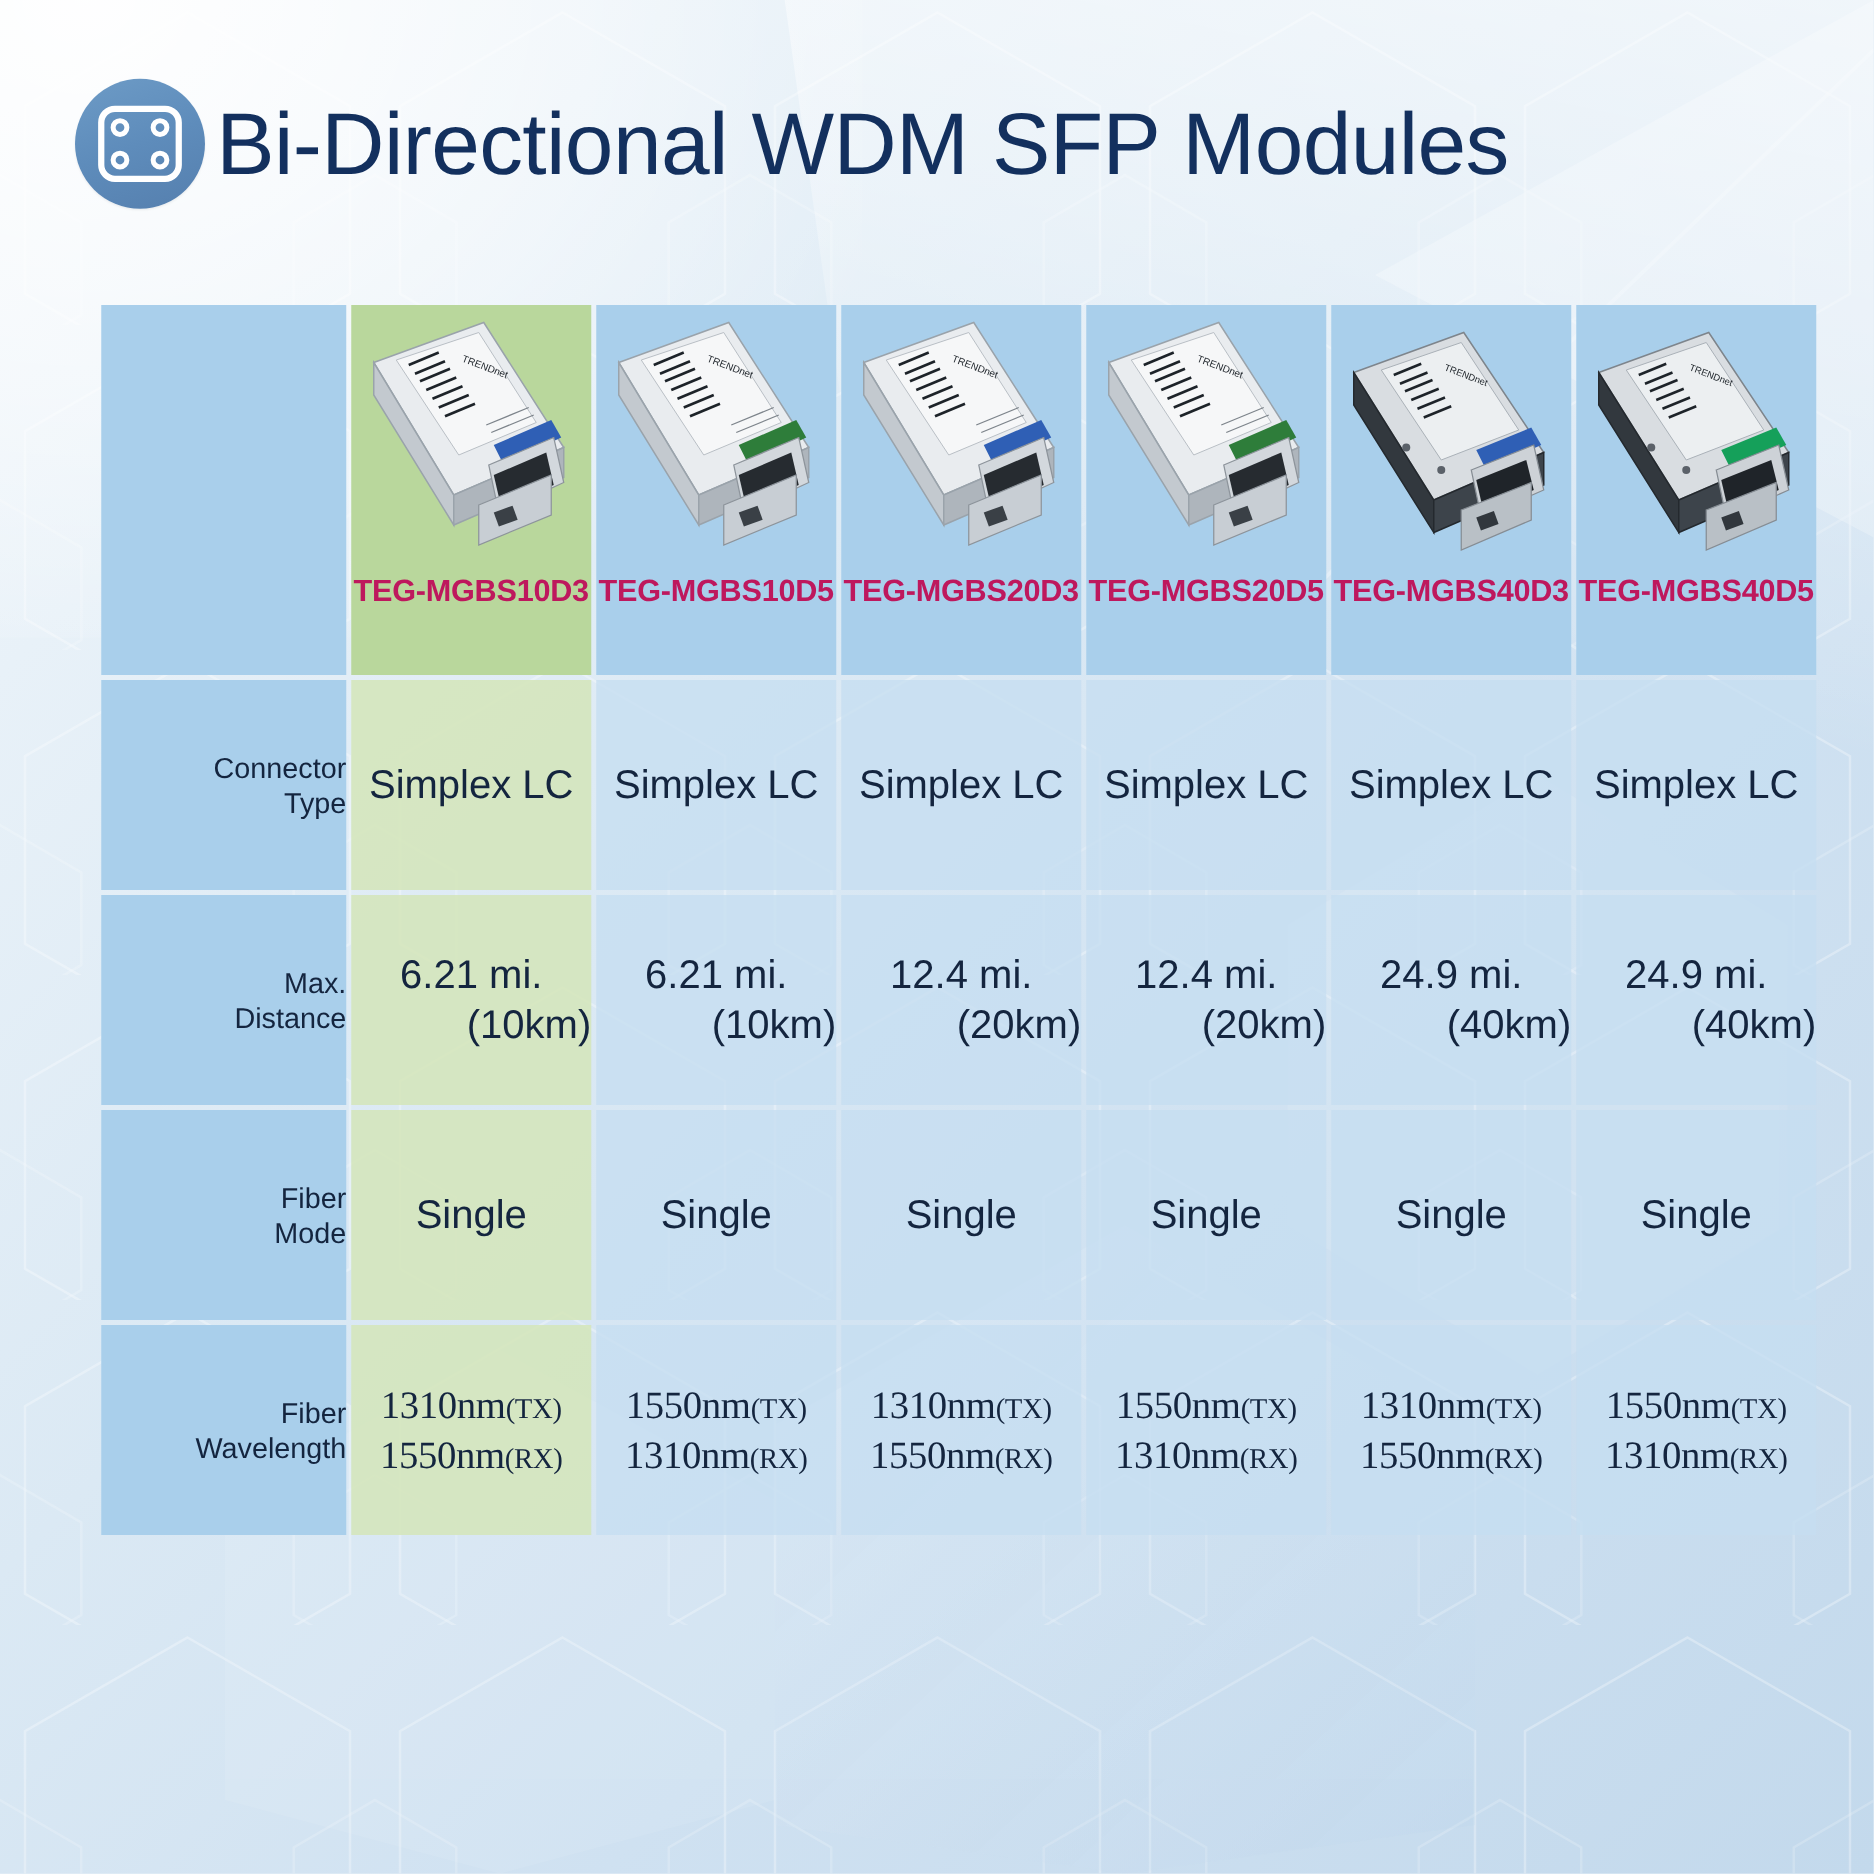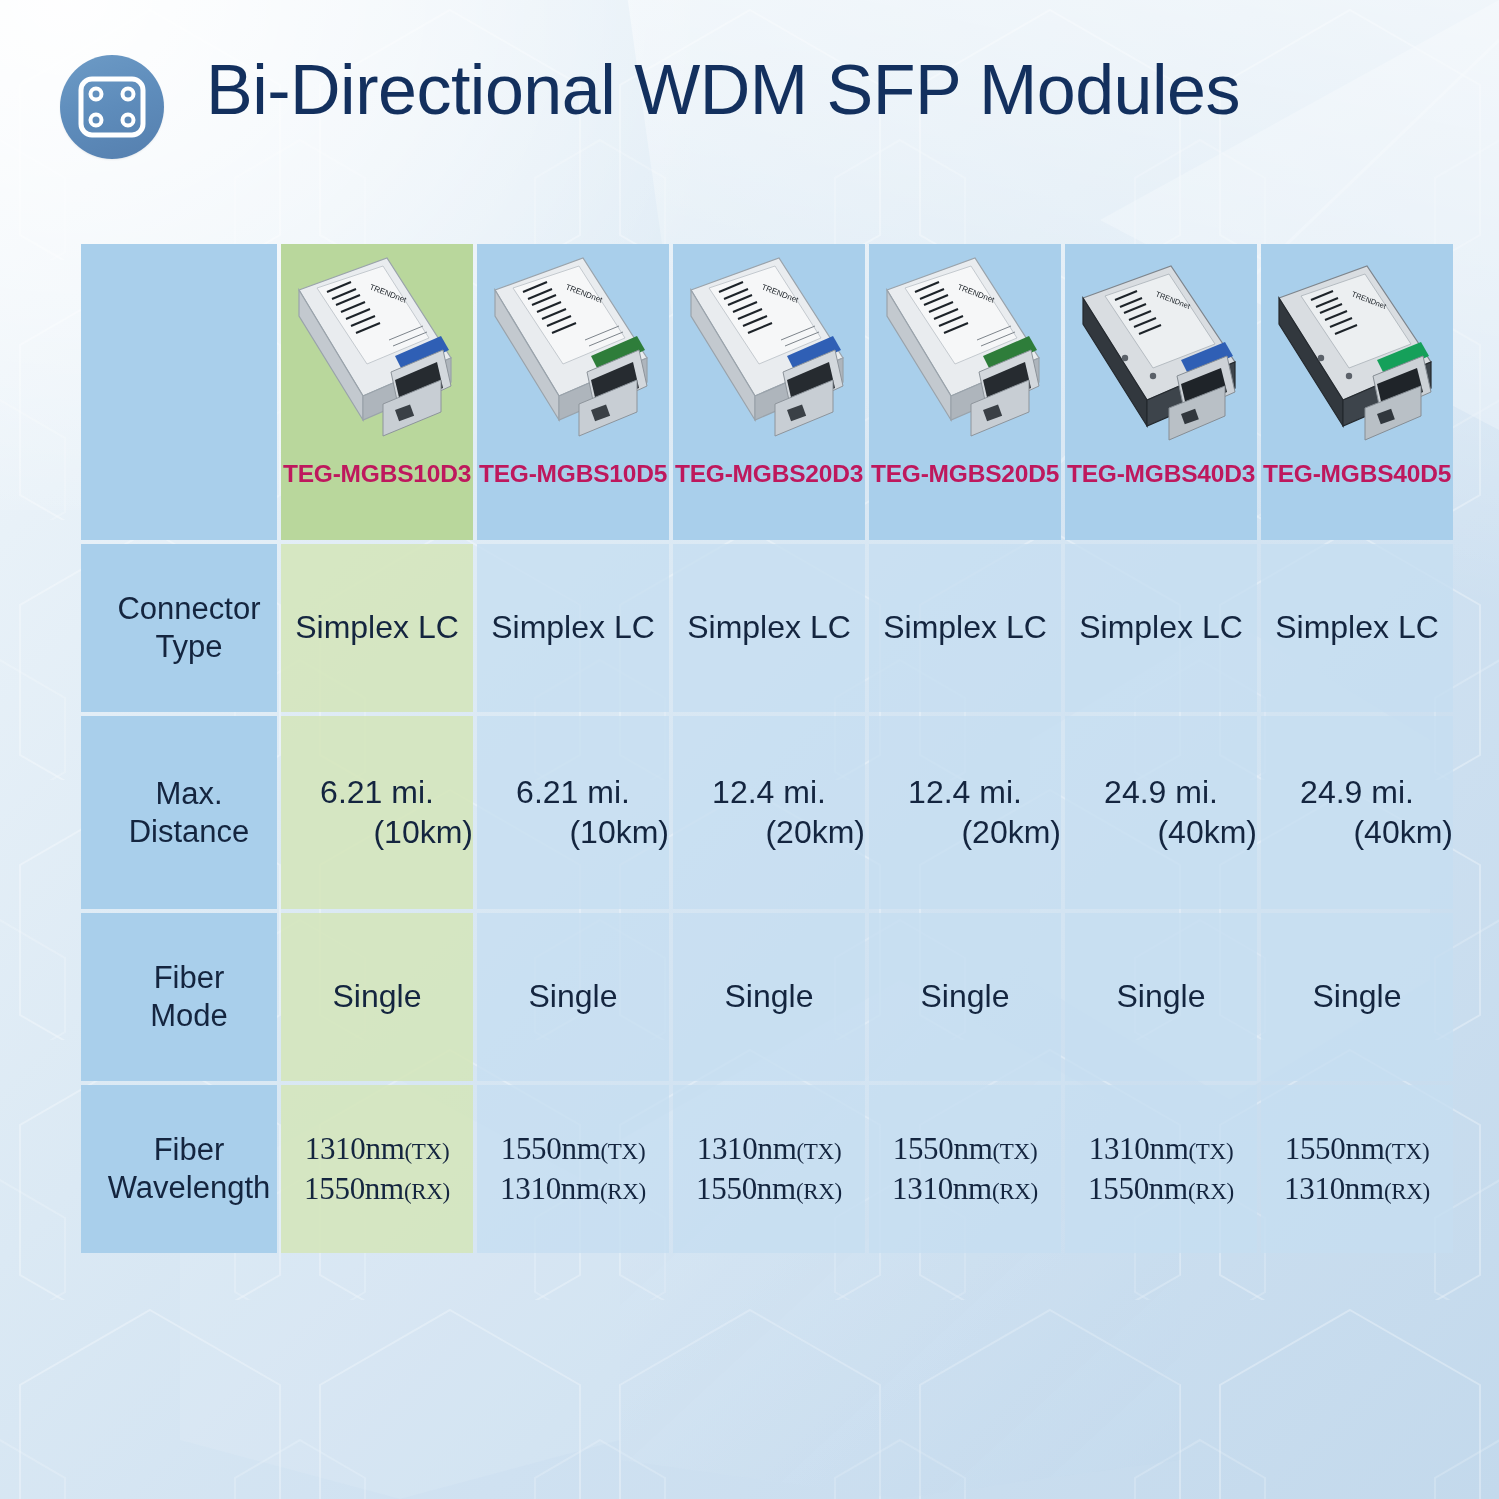--- a/index.html
+++ b/index.html
@@ -54,21 +54,22 @@
   }
 
   
   #header {
     position: absolute;
     left: 60px;
     top: 55px;
     width: 1400px;
     height: 120px;
     display: flex;
-    gap: 42px;
+    align-items: center;
+    gap: 9px;
   }
 
   #header-icon {
     width: 104px;
     height: 104px;
     flex: 0 0 104px;
     border-radius: 50%;
     background: linear-gradient(160deg, #6d9bc6 0%, #5e8cbb 50%, #557fae 100%);
     display: flex;
     align-items: center;
@@ -102,24 +103,24 @@
     position: relative;
   }
 
   
   .label-col {
     width: 196px;
   }
   td.row-label {
     background: #a9cfeb;
     padding-left: 20px;
-    font-size: 31px;
+    font-size: 23px;
     line-height: 1.22;
     font-weight: 400;
-    text-align: center;
+    text-align: right;
     color: #12263f;
     margin-left: 42px;
   }
 
   
   .prod-col { width: 192px; }
 
   
   td.prod-head {
     background: #a9cfeb;
@@ -164,21 +165,21 @@
     line-height: 1.24;
     font-weight: 400;
     color: #14253f;
     background: rgba(197, 222, 241, 0.78);
   }
   td.data-cell.highlight {
     background: rgba(212, 229, 185, 0.85);
   }
 
   .r-connector td { height: 168px; }
-  .r-distance  td { height: 193px; }
+  .r-distance  td { height: 168px; }
   .r-rates     td { height: 168px; }
   .r-mode      td { height: 168px; }
   .r-wave      td { height: 168px; }
 
   .two-line { display: block; }
 
   .wave-line {
     white-space: nowrap;
     font-size: 31px;
     letter-spacing: -0.3px;

